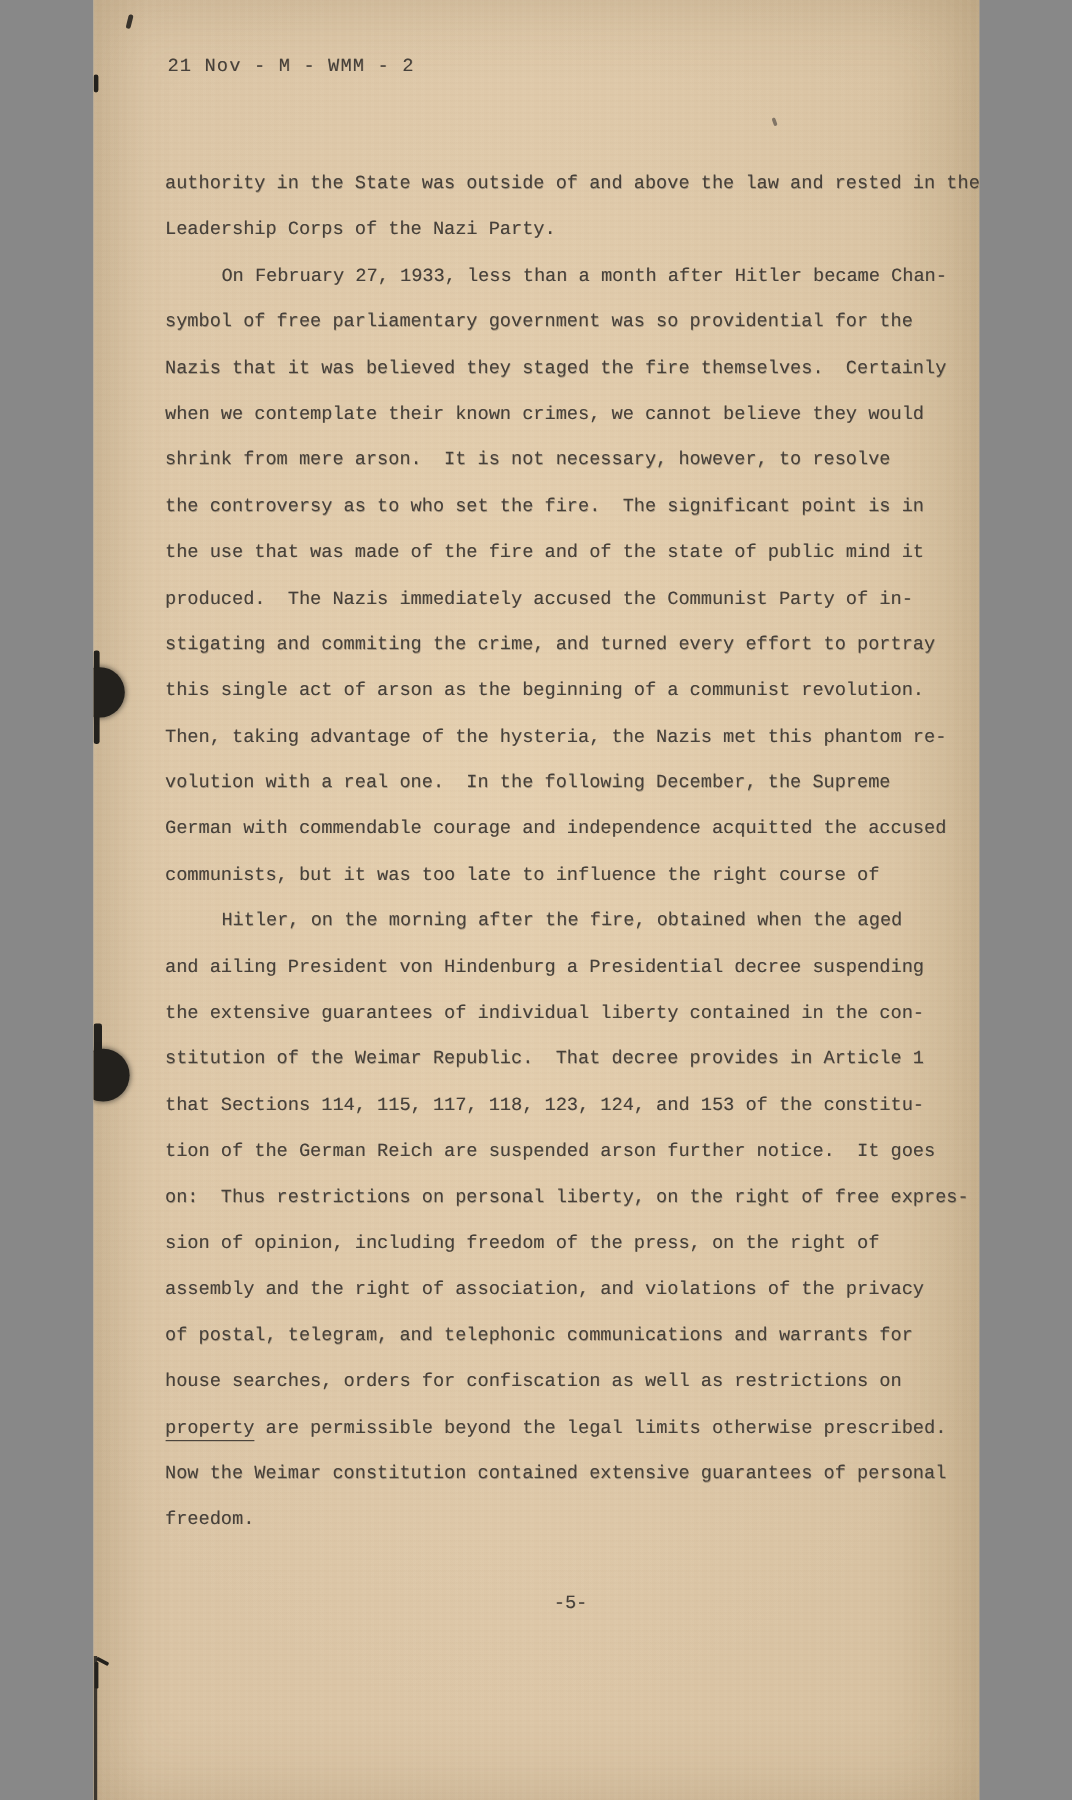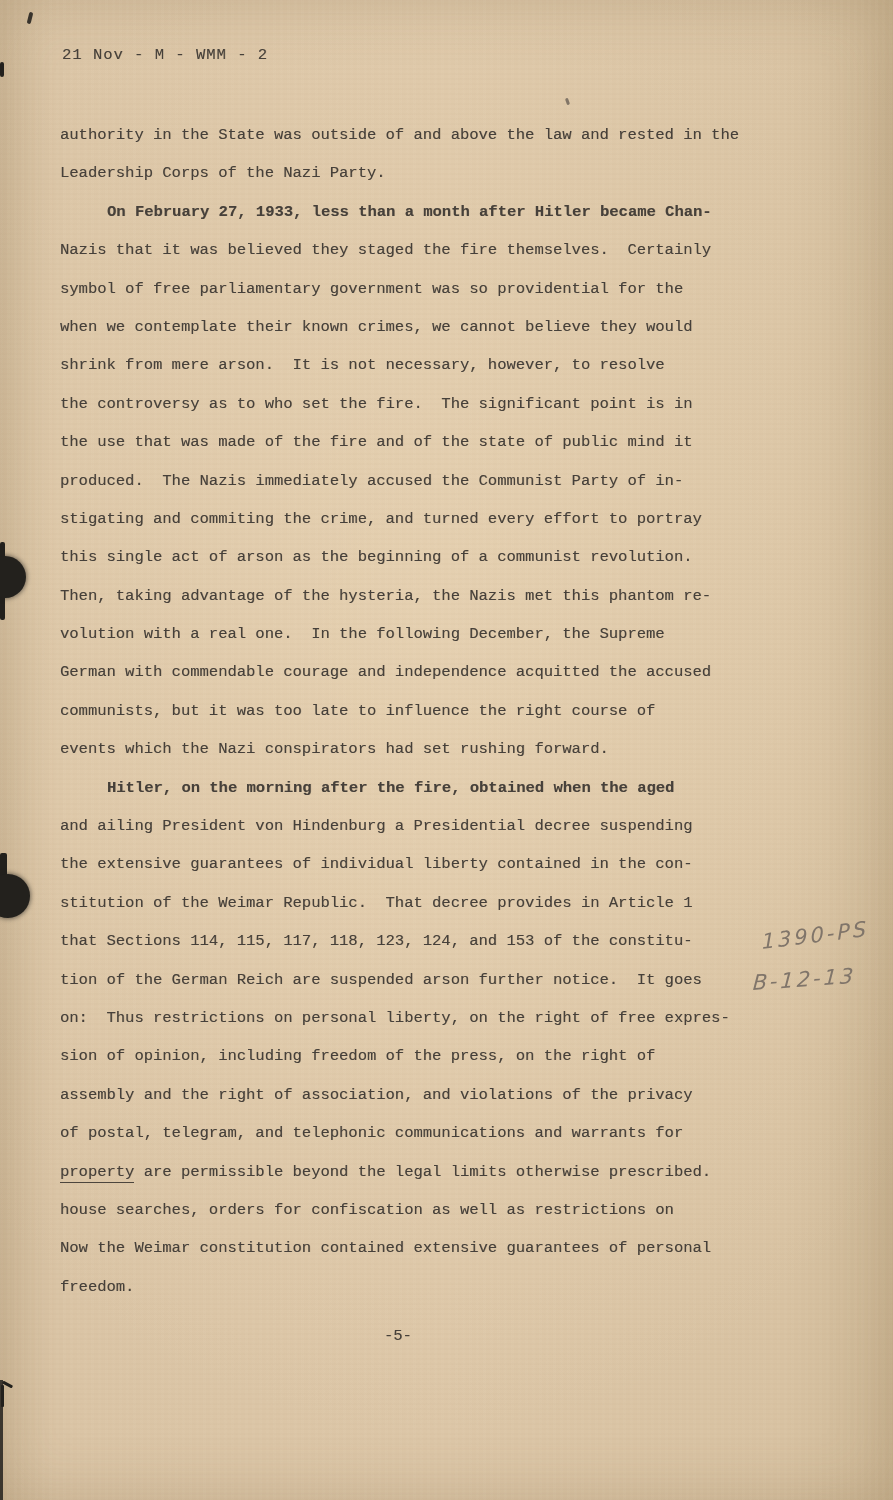--- a/index.html
+++ b/index.html
@@ -1,44 +1,44 @@
 <!DOCTYPE html>
 <html><head>
 <meta charset="utf-8">
 <style>
   html,body { margin:0; padding:0; background:#888; }
   .paper {
     position:relative;
-    width:893px; height:1500px;
+    width:738px; height:1500px;
     margin:0 auto;
     overflow:hidden;
     background:
       radial-gradient(ellipse 120% 90% at 48% 42%, rgba(236,216,184,0.55), rgba(0,0,0,0) 60%),
       linear-gradient(90deg, #d2bc9c 0%, #dac4a5 6%, #dcc6a7 50%, #d8c2a2 88%, #cdb795 100%),
       #d8c2a2;
     box-shadow: inset 0 0 60px rgba(120,95,60,0.25);
     font-family:"Liberation Mono","DejaVu Sans Mono",monospace;
   }
   .grain {
     position:absolute; inset:0; pointer-events:none;
     background:
       repeating-linear-gradient(0deg, rgba(160,130,90,0.030) 0 2px, rgba(0,0,0,0) 2px 5px),
       repeating-linear-gradient(90deg, rgba(255,245,225,0.030) 0 3px, rgba(0,0,0,0) 3px 7px);
   }
   .typed { color:#46403a; text-shadow:0.4px 0.4px 0.4px rgba(64,54,44,0.35); }
   .header-line {
     position:absolute; left:62px; top:46px;
     font-size:15.5px; letter-spacing:1px; white-space:pre;
   }
-  .body-text { position:absolute; left:60px; top:116px; width:740px; }
+  .body-text { position:absolute; left:60px; top:134px; width:740px; }
   .line {
     height:38.4px; line-height:38.4px;
     font-size:15.5px; white-space:pre;
   }
-  .indent { padding-left:47px;font-weight:bold; }
+  .indent { padding-left:47px; }
   .uline { border-bottom:1.6px solid #4c453d; padding-bottom:1px; }
   .page-number {
     position:absolute; left:384px; top:1327px;
     font-size:15.5px; white-space:pre;
   }
   .pencil {
     position:absolute;
     color:#80756a;
     font-family:"DejaVu Sans","Liberation Sans",sans-serif;
     font-style:italic;
@@ -78,46 +78,45 @@
   <div class="mark edge-strip-bottom"></div>
   <div class="mark corner-hook-1"></div>
   <div class="mark corner-hook-2"></div>
 
   <div class="typed header-line">21 Nov - M - WMM - 2</div>
 
   <div class="body-text typed">
     <div class="line">authority in the State was outside of and above the law and rested in the</div>
     <div class="line">Leadership Corps of the Nazi Party.</div>
     <div class="line indent">On February 27, 1933, less than a month after Hitler became Chan-</div>
+    <div class="line">symbol of free parliamentary government was so providential for the</div>
     <div class="line">Nazis that it was believed they staged the fire themselves.  Certainly</div>
-    <div class="line">symbol of free parliamentary government was so providential for the</div>
     <div class="line">when we contemplate their known crimes, we cannot believe they would</div>
     <div class="line">shrink from mere arson.  It is not necessary, however, to resolve</div>
     <div class="line">the controversy as to who set the fire.  The significant point is in</div>
     <div class="line">the use that was made of the fire and of the state of public mind it</div>
     <div class="line">produced.  The Nazis immediately accused the Communist Party of in-</div>
     <div class="line">stigating and commiting the crime, and turned every effort to portray</div>
     <div class="line">this single act of arson as the beginning of a communist revolution.</div>
     <div class="line">Then, taking advantage of the hysteria, the Nazis met this phantom re-</div>
     <div class="line">volution with a real one.  In the following December, the Supreme</div>
     <div class="line">German with commendable courage and independence acquitted the accused</div>
     <div class="line">communists, but it was too late to influence the right course of</div>
-    <div class="line">events which the Nazi conspirators had set rushing forward.</div>
     <div class="line indent">Hitler, on the morning after the fire, obtained when the aged</div>
     <div class="line">and ailing President von Hindenburg a Presidential decree suspending</div>
     <div class="line">the extensive guarantees of individual liberty contained in the con-</div>
     <div class="line">stitution of the Weimar Republic.  That decree provides in Article 1</div>
     <div class="line">that Sections 114, 115, 117, 118, 123, 124, and 153 of the constitu-</div>
     <div class="line">tion of the German Reich are suspended arson further notice.  It goes</div>
     <div class="line">on:  Thus restrictions on personal liberty, on the right of free expres-</div>
     <div class="line">sion of opinion, including freedom of the press, on the right of</div>
     <div class="line">assembly and the right of association, and violations of the privacy</div>
     <div class="line">of postal, telegram, and telephonic communications and warrants for</div>
+    <div class="line">house searches, orders for confiscation as well as restrictions on</div>
     <div class="line"><span class="uline">property</span><span> are permissible beyond the legal limits otherwise prescribed.</span></div>
-    <div class="line">house searches, orders for confiscation as well as restrictions on</div>
     <div class="line">Now the Weimar constitution contained extensive guarantees of personal</div>
     <div class="line">freedom.</div>
   </div>
 
   <div class="pencil note-exhibit">1390-PS</div>
   <div class="pencil note-ref">B-12-13</div>
 
   <div class="typed page-number">-5-</div>
 </div>
 

